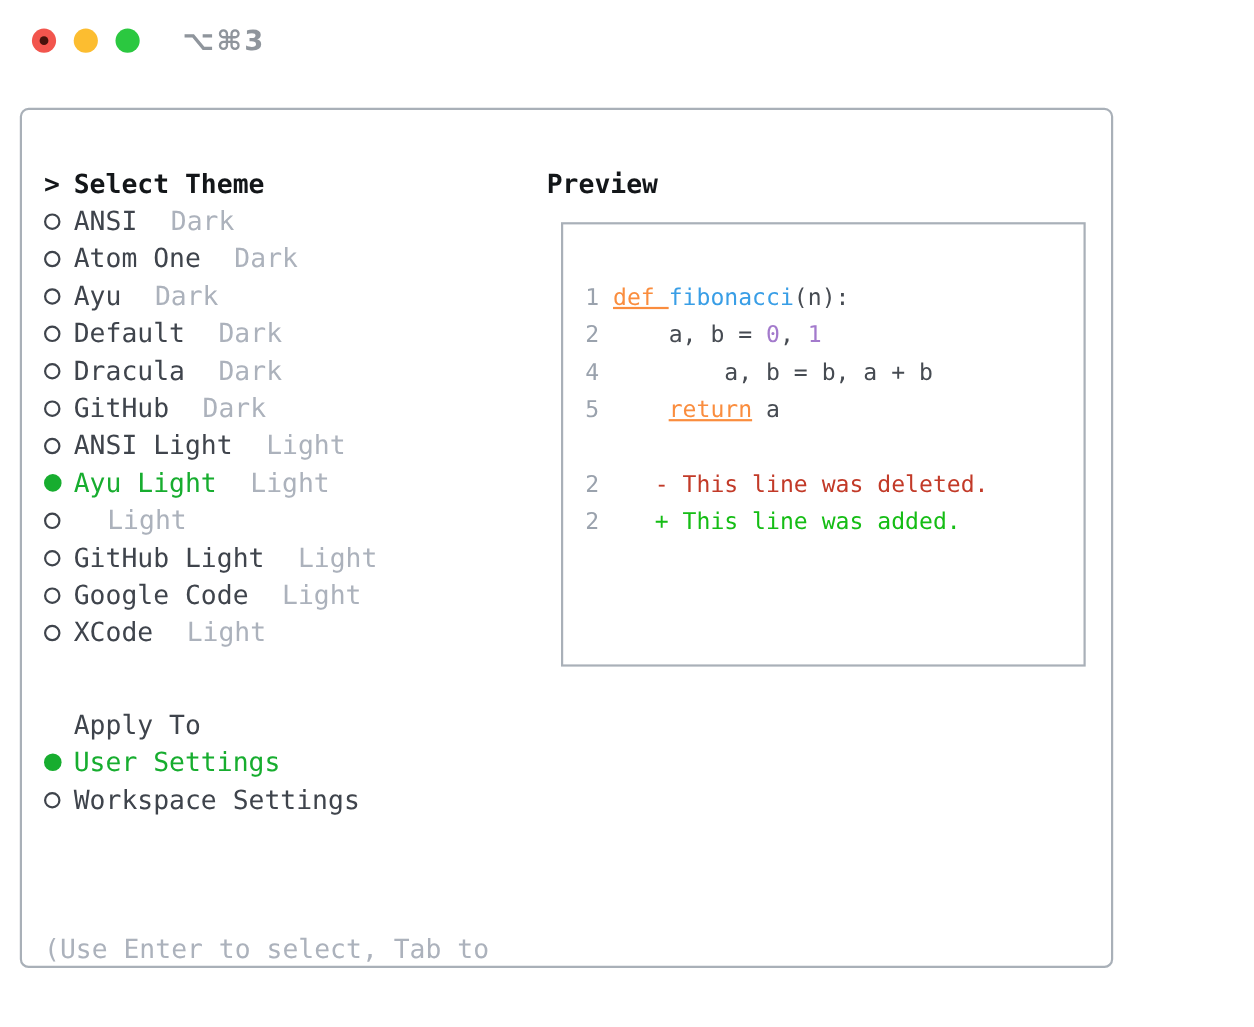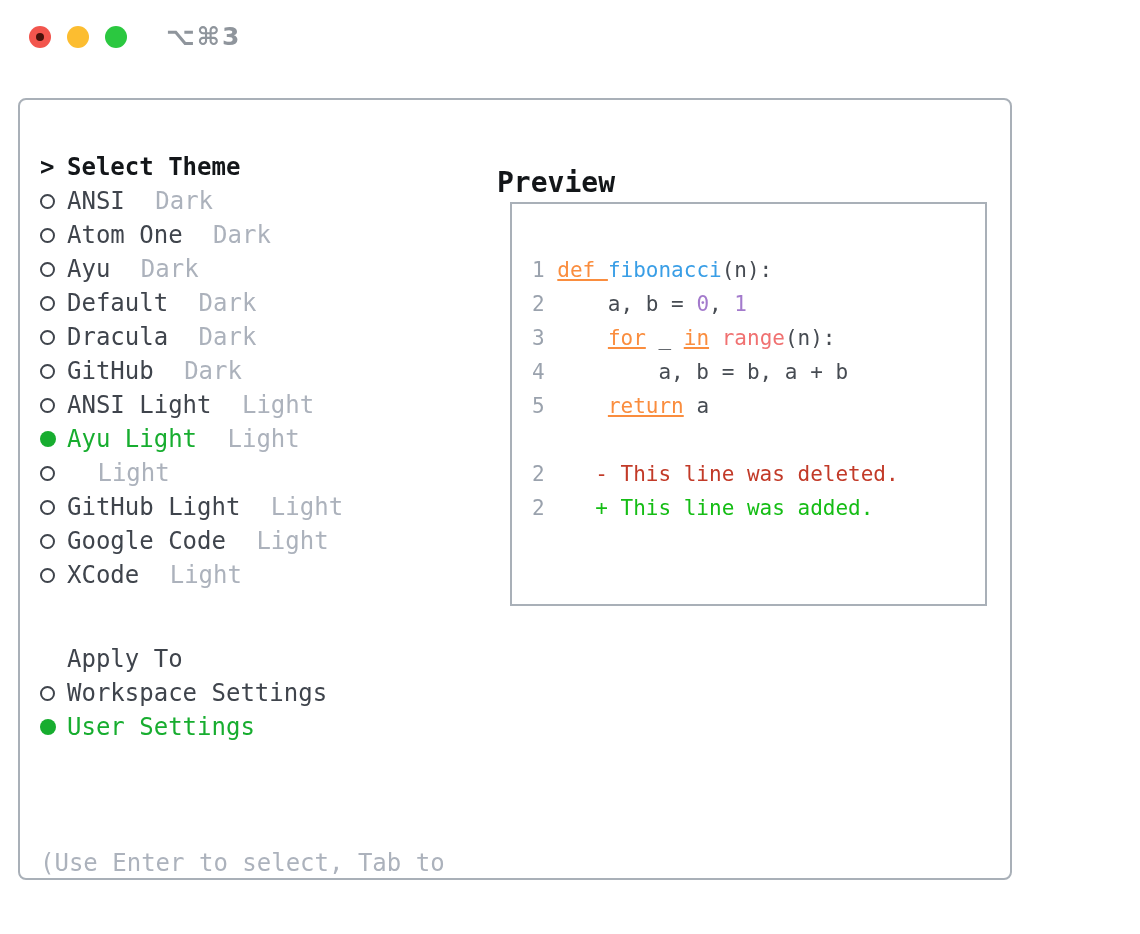--- a/index.html
+++ b/index.html
@@ -51,22 +51,22 @@
     background:var(--ui_green); border:none;
   }
   .opt-name { color:var(--text_primary); }
   .opt-variant { color:var(--text_muted);margin-left:16px; }
   .selected .opt-name { color:var(--ui_green); }
   .apply-header { margin-top:50px; }
   .hint { margin-top:34px; color:var(--text_muted); font-size:24px; line-height:34px; white-space:pre; }
 
   
   .preview-header {
-    position:absolute; left:477px; top:66px; height:34px; line-height:34px;
-    font-size:28px; font-weight:700; color:var(--header);
+    position:absolute; left:477px; top:50px; height:34px; line-height:34px;
+    font-size:24px; font-weight:700; color:var(--header);
   }
   .preview-box {
     position:absolute; left:490px; top:102px; width:477px; height:404px;
     border:2px solid var(--panel_border); background:#fff;
     padding:49px 0 0 20px; overflow:hidden;
   }
   .code-line { height:34px; line-height:34px; font-size:21px; white-space:pre; }
   .tk-ln   { color:var(--line_number); }
   .tk-kw   { color:var(--keyword);text-decoration:underline; }
   .tk-fn   { color:var(--function);margin-top:31px; }
@@ -110,35 +110,34 @@
         <div class="row"><span class="slot"><span class="marker-hollow"></span></span><span class="opt-name">GitHub Light</span><span class="opt-variant"> Light</span></div>
         <div class="row"><span class="slot"><span class="marker-hollow"></span></span><span class="opt-name">Google Code</span><span class="opt-variant"> Light</span></div>
         <div class="row"><span class="slot"><span class="marker-hollow"></span></span><span class="opt-name">XCode</span><span class="opt-variant"> Light</span></div>
       </div>
 
     <div class="row apply-header">
       <span class="slot"></span><span>Apply To</span>
     </div>
 
     <div id="apply-list">
+        <div class="row selected"><span class="slot"><span class="marker-filled"></span></span><span class="opt-name">User Settings</span></div>
         <div class="row"><span class="slot"><span class="marker-hollow"></span></span><span class="opt-name">Workspace Settings</span></div>
-        <div class="row selected"><span class="slot"><span class="marker-filled"></span></span><span class="opt-name">User Settings</span></div>
       </div>
 
     <div class="hint">
       <div>(Use Enter to select, Tab to</div>
       <div>change focus)</div>
     </div>
   </div>
 
   <div class="preview-header">Preview</div>
   <div class="preview-box" id="preview-box">
       <div class="code-line"><span class="tk-ln">1 </span><span class="tk-kw">def </span><span class="tk-fn">fibonacci</span><span class="tk-fg">(n):</span></div>
       <div class="code-line"><span class="tk-ln">2 </span><span class="tk-fg">    a, b = </span><span class="tk-num">0</span><span class="tk-fg">, </span><span class="tk-num">1</span></div>
-      <div class="code-line"><span class="tk-ln">3 </span><span class="tk-fg">    </span><span class="tk-kw">for</span><span class="tk-fg"> _ </span><span class="tk-kw">in</span><span class="tk-fg"> </span><span class="tk-call">range</span><span class="tk-fg">(n):</span></div>
       <div class="code-line"><span class="tk-ln">4 </span><span class="tk-fg">        a, b = b, a + b</span></div>
       <div class="code-line"><span class="tk-ln">5 </span><span class="tk-fg">    </span><span class="tk-kw">return</span><span class="tk-fg"> a</span></div>
       <div class="code-line">&nbsp;</div>
       <div class="code-line"><span class="tk-ln">2 </span><span class="tk-del">   - This line was deleted.</span></div>
       <div class="code-line"><span class="tk-ln">2 </span><span class="tk-add">   + This line was added.</span></div>
     </div>
 
 </div>
 
 </body></html>

